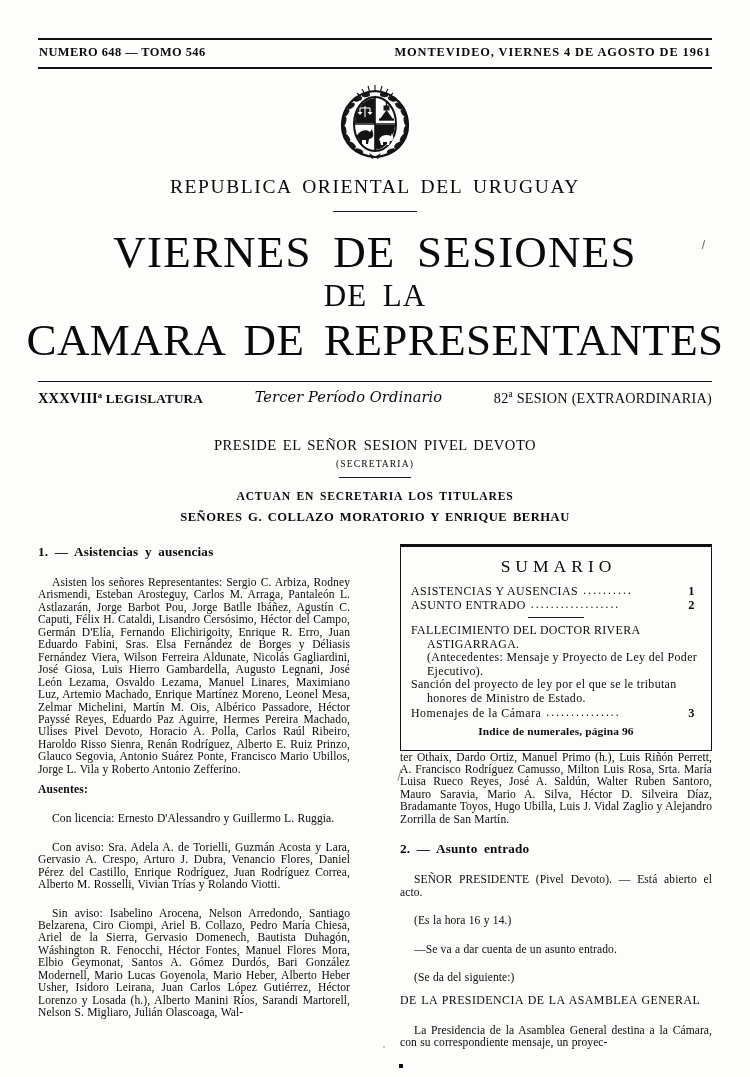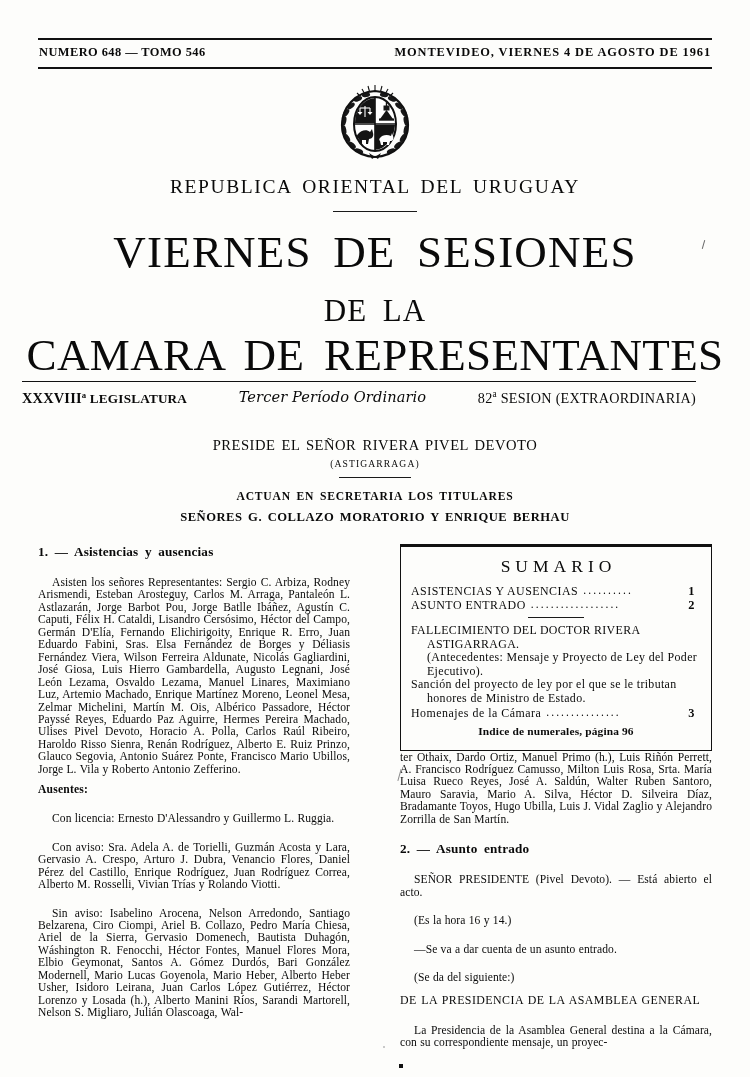--- a/index.html
+++ b/index.html
@@ -63,36 +63,36 @@
     margin:13px auto 0 auto;
   }
   .t-diario{
     margin-top:17px;
     font-size:45px;
     letter-spacing:1.2px;
     word-spacing:9px;
     line-height:1.03;
   }
   .t-dela{
-    margin-top:18px;
+    margin-top:3px;
     font-size:31px;
     letter-spacing:1px;
     word-spacing:7px;
   }
   .t-camara{
     margin-top:3px;
     font-size:45px;
     letter-spacing:.4px;
     word-spacing:8px;
     line-height:1.05;
   }
 
   
   .legstrip{
-    position:absolute;left:22px;top:381px;width:674px;
+    position:absolute;left:38px;top:381px;width:674px;
   }
   .legstrip .rule{border-top:1.6px solid #111;width:100%;}
   .legrow{
     display:flex;justify-content:space-between;align-items:baseline;
     margin-top:7px;
   }
   .leg-a{
     font-weight:bold;font-size:13.2px;letter-spacing:.2px;
   }
   .leg-a .big{font-size:14.4px;}
@@ -335,22 +335,22 @@
   <div class="legstrip">
     <div class="rule"></div>
     <div class="legrow">
       <span class="leg-a"><span class="big">XXXVIII</span><span class="sup">a</span> <span>LEGISLATURA</span></span>
       <span class="leg-b">Tercer Período Ordinario</span>
       <span class="leg-c"><span>82</span><span class="sup">a</span> <span>SESION (EXTRAORDINARIA)</span></span>
     </div>
   </div>
 
   <div class="presblock">
-    <div class="preside">PRESIDE EL SEÑOR RIVERA PIVEL DEVOTO</div>
-    <div class="presidente">(ASTIGARRAGA)</div>
+    <div class="preside">PRESIDE EL SEÑOR SESION PIVEL DEVOTO</div>
+    <div class="presidente">(SECRETARIA)</div>
     <div class="hairline2"></div>
     <div class="actuan">ACTUAN EN SECRETARIA LOS TITULARES</div>
     <div class="secretarios">SEÑORES G. COLLAZO MORATORIO Y ENRIQUE BERHAU</div>
   </div>
 
   <div class="cols">
 
     <div class="col col-left">
       <div class="sec-head">1. — Asistencias y ausencias</div>
       <p class="body ind">Asisten los señores Representantes: Sergio C. Arbiza, Rodney Arismendi, Esteban Arosteguy, Carlos M. Arraga, Pantaleón L. Astlazarán, Jorge Barbot Pou, Jorge Batlle Ibáñez, Agustín C. Caputi, Félix H. Cataldi, Lisandro Cersósimo, Héctor del Campo, Germán D'Elía, Fernando Elichirigoity, Enrique R. Erro, Juan Eduardo Fabini, Sras. Elsa Fernández de Borges y Déliasis Fernández Viera, Wilson Ferreira Aldunate, Nicolás Gagliardini, José Giosa, Luis Hierro Gambardella, Augusto Legnani, José León Lezama, Osvaldo Lezama, Manuel Linares, Maximiano Luz, Artemio Machado, Enrique Martínez Moreno, Leonel Mesa, Zelmar Michelini, Martín M. Ois, Albérico Passadore, Héctor Payssé Reyes, Eduardo Paz Aguirre, Hermes Pereira Machado, Ulises Pivel Devoto, Horacio A. Polla, Carlos Raúl Ribeiro, Haroldo Risso Sienra, Renán Rodríguez, Alberto E. Ruiz Prinzo, Glauco Segovia, Antonio Suárez Ponte, Francisco Mario Ubillos, Jorge L. Vila y Roberto Antonio Zefferino.</p>

